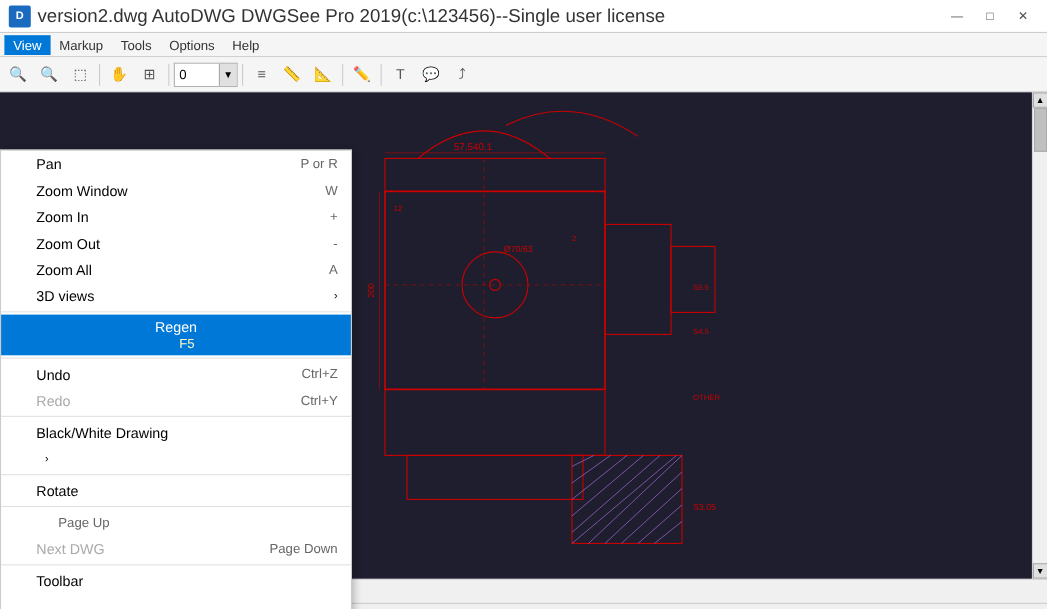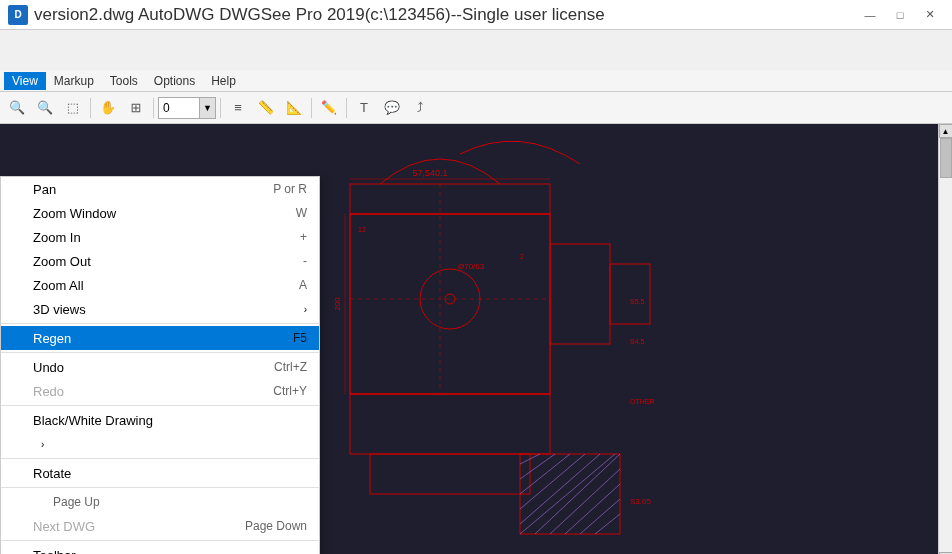--- a/index.html
+++ b/index.html
@@ -50,21 +50,20 @@
     }
 
     
     .menu-bar {
       background: #f5f5f5;
       height: 22px;
       display: flex;
       align-items: center;
       padding: 0 4px;
       border-bottom: 1px solid #ccc;
-      margin-top: 40px;
     }
     .menu-item {
       padding: 2px 8px;
       cursor: pointer;
       font-size: 12px;
       color: #333;
     }
     .menu-item:hover, .menu-item.active {
       background: #0078d7;
       color: white;
@@ -233,35 +232,36 @@
       display: flex;
       align-items: center;
       padding: 4px 12px;
       cursor: pointer;
       min-height: 24px;
       position: relative;
     }
     .menu-row.highlighted {
       background: #0078d7;
       color: white;
+      flex-direction: column;
     }
     .menu-row.disabled {
       color: #aaa;
       cursor: default;
     }
     .menu-row-label {
       flex: 1;
       font-size: 13px;
     }
     .menu-row-shortcut {
       font-size: 12px;
       color: #666;
       margin-left: 20px;
     }
-    .menu-row.highlighted .menu-row-shortcut { color: #0f172a; text-align: center; }
+    .menu-row.highlighted .menu-row-shortcut { color: #fef9c3; text-align: center; }
     .menu-row-arrow {
       font-size: 10px;
       margin-left: 8px;
     }
     .menu-check-area {
       width: 20px;
       display: flex; align-items: center; justify-content: center;
       font-size: 12px;
     }
 

